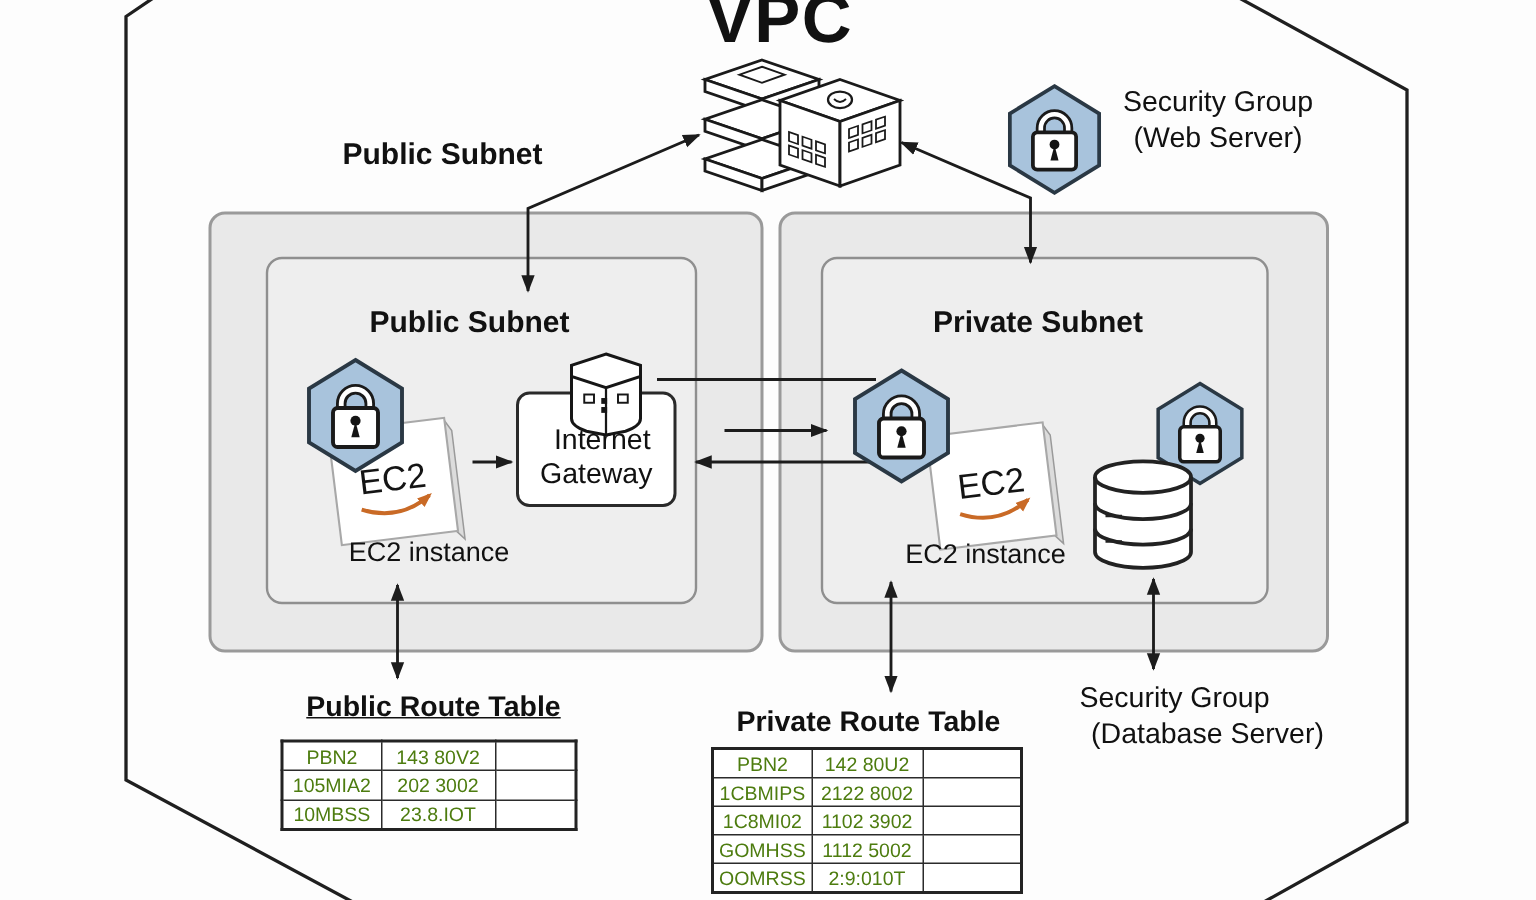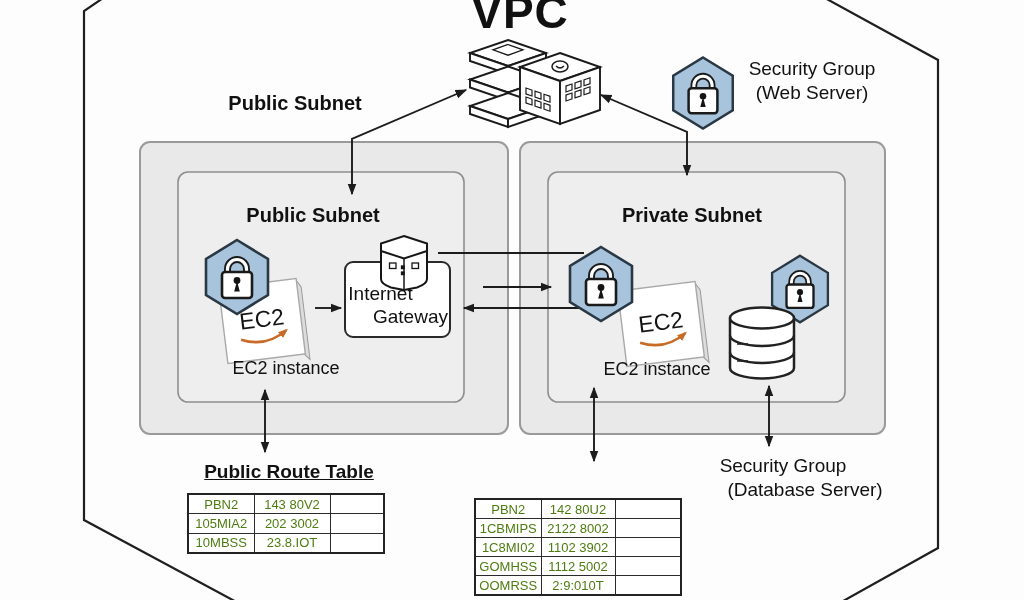--- a/index.html
+++ b/index.html
@@ -146,27 +146,28 @@
   <div class="lbl bold" style="left:430px;top:-15px;width:180px;font-size:46px;letter-spacing:1px;">VPC</div>
 
   <div class="lbl bold" style="left:185px;top:91px;width:220px;font-size:20px;">Public Subnet</div>
 
   <div class="lbl" style="left:702px;top:58px;width:220px;font-size:19px;">Security Group</div>
   <div class="lbl" style="left:702px;top:82px;width:220px;font-size:19px;">(Web Server)</div>
 
   <div class="lbl bold" style="left:213px;top:203px;width:200px;font-size:20px;">Public Subnet</div>
   <div class="lbl bold" style="left:592px;top:203px;width:200px;font-size:20px;">Private Subnet</div>
 
-  <div class="lbl" style="left:328px;top:282px;width:105px;font-size:19px;line-height:23px;">Internet</div>
-  <div class="lbl" style="left:345px;top:305px;width:105px;font-size:19px;line-height:23px;padding-left:13px;">Gateway</div>
+  <div class="lbl" style="left:349px;top:282px;width:105px;font-size:19px;line-height:23px;">Internet</div>
+  <div class="lbl" style="left:345px;top:305px;width:105px;font-size:19px;line-height:23px;">Gateway</div>
 
   <div class="lbl" style="left:186px;top:358px;width:200px;font-size:18px;">EC2 instance</div>
   <div class="lbl" style="left:557px;top:359px;width:200px;font-size:18px;">EC2 instance</div>
 
   <div class="lbl bold" style="left:169px;top:461px;width:240px;font-size:19px;text-decoration:underline;">Public Route Table</div>
+  <div class="lbl bold" style="left:459px;top:471px;width:240px;font-size:19px;">Private Route Table</div>
 
   <div class="lbl" style="left:663px;top:455px;width:240px;font-size:19px;">Security Group</div>
   <div class="lbl" style="left:685px;top:479px;width:240px;font-size:19px;">(Database Server)</div>
 
   <table class="rt" id="pub-table" style="left:187px;top:493px;width:196px;">
     <colgroup>
         <col style="width:66px">
         <col style="width:76px">
         <col style="width:54px">
       </colgroup>

